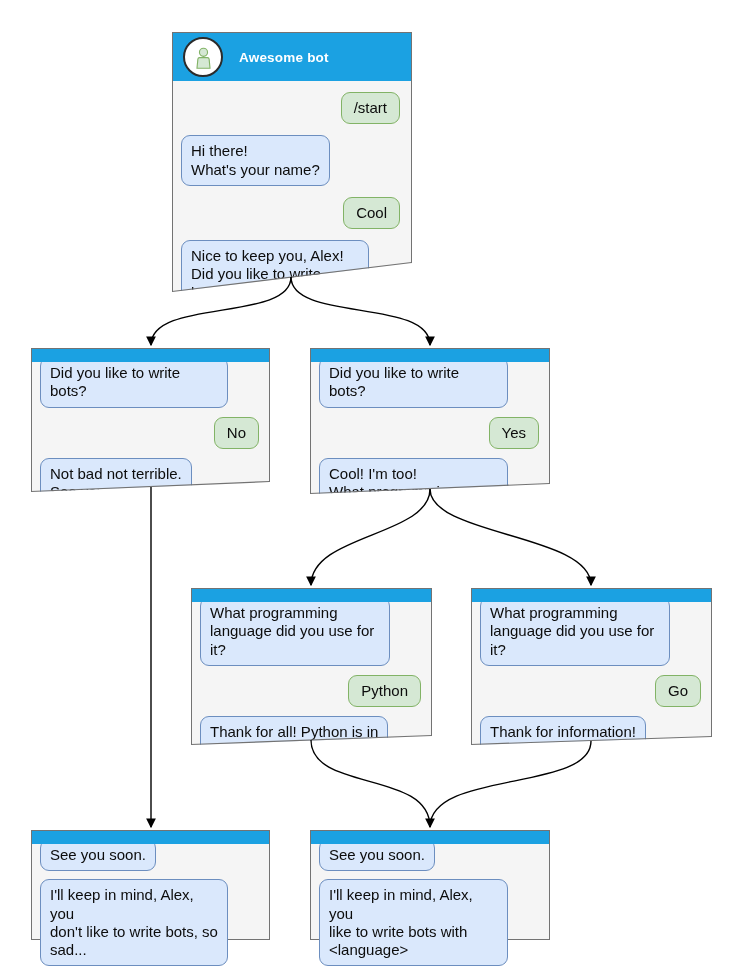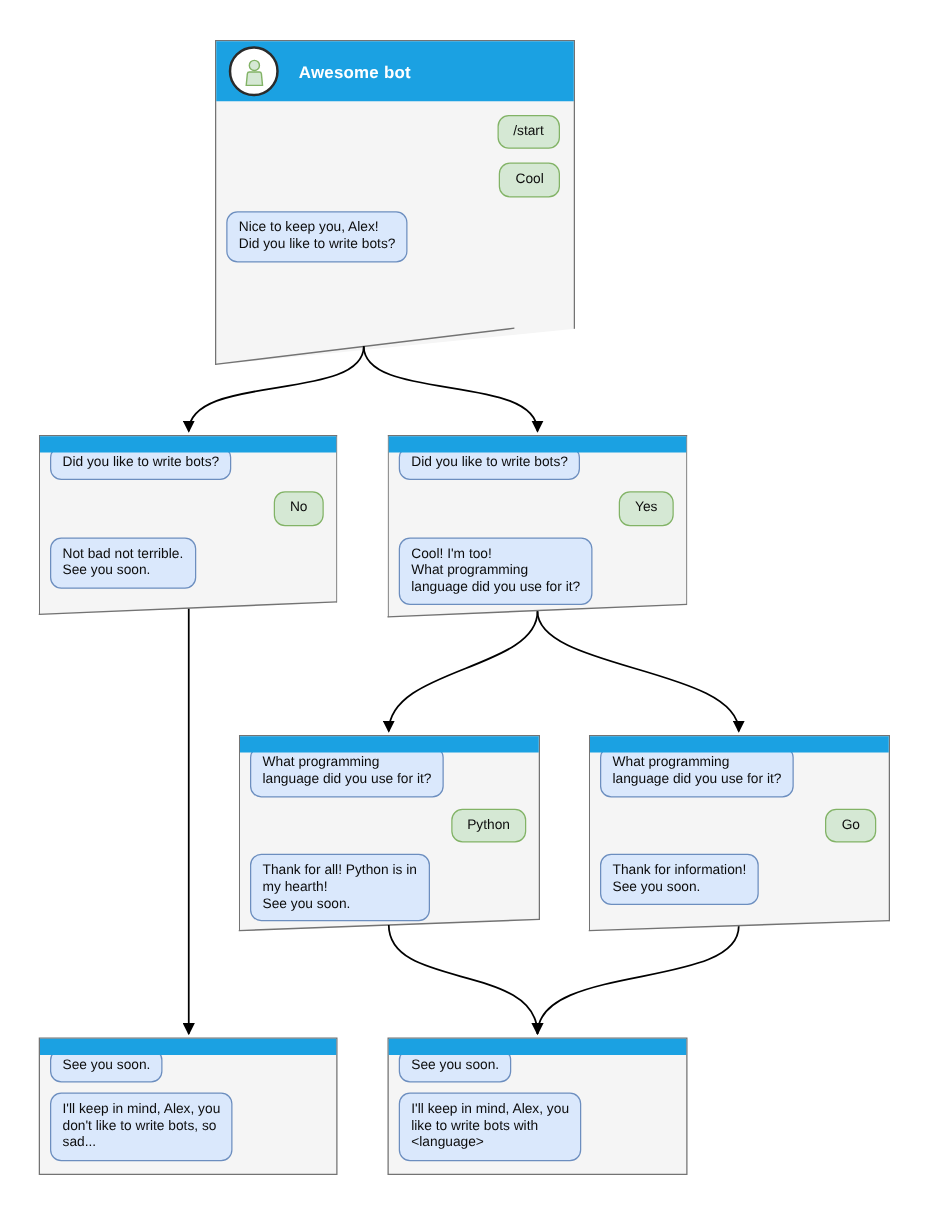--- a/index.html
+++ b/index.html
@@ -27,45 +27,47 @@
   }
   .win-title { color:var(--title-text,#ffffff); font-weight:bold; font-size:13.5px; margin-left:16px; letter-spacing:.2px; }
   .win-body {
     position:relative; z-index:1; display:flex; flex-direction:column;
   }
   .main-body   { padding:11px 11px 0 8px; gap:11px; }
   .tucked-body { padding:0 10px 0 8px; gap:9px; }
   .tucked-body .bubble:first-child { margin-top:-5px; }
   .end-body    { gap:8px; }
   .bubble {
-    white-space:pre-line; font-size:11px; line-height:1.22; color:#0c0c0c;
+    white-space:pre-line; font-size:15px; line-height:1.22; color:#0c0c0c;
     padding:6px 9px; border-radius:9px; width:max-content; max-width:86%;
     box-sizing:border-box;
   }
   .bubble.bot  { align-self:flex-start; background:var(--bot-bubble-fill,#dae8fc); border:1px solid var(--bot-bubble-border,#6c8ebf); }
   .bubble.user { align-self:flex-end;   background:var(--user-bubble-fill,#d5e8d4); border:1px solid var(--user-bubble-border,#82b366); padding:6px 12px; }
   #overlay { position:absolute; left:0; top:0; width:743px; height:971px; z-index:3; pointer-events:none; }
   #overlay path.edge { stroke:#000; stroke-width:1.4; fill:none; }
   #overlay path.slant { stroke:var(--box-border,#737373); stroke-width:1.2; fill:none; }
 </style>
 </head>
 <body>
 
-<div class="chat-window" style="left:172px; top:32px; width:288px; height:260px; clip-path:polygon(0 0,100% 0,100% 231px,0 260px);">
+<div class="chat-window" style="left:172px; top:32px; width:240px; height:260px; clip-path:polygon(0 0,100% 0,100% 231px,0 260px);">
   <div class="win-header main-header">
     <span class="avatar">
       <svg width="27" height="27" viewBox="0 0 24 24">
         <path d="M6.2 21.6 L7 13.4 Q7.15 12.1 8.45 12.1 L15.55 12.1 Q16.85 12.1 17 13.4 L17.8 21.6 Z" fill="#d5e8d4" stroke="#82b366" stroke-width="1"></path>
         <circle cx="12" cy="7.4" r="3.6" fill="#d5e8d4" stroke="#82b366" stroke-width="1"></circle>
       </svg>
     </span>
     <span class="win-title">Awesome bot</span>
   </div>
   <div class="win-body main-body">
     <div class="bubble user">/start</div>
+    <div class="bubble bot">Hi there!
+What's your name?</div>
     <div class="bubble user">Cool</div>
     <div class="bubble bot">Nice to keep you, Alex!
 Did you like to write bots?</div>
   </div>
 </div>
 
 <div class="chat-window" style="left:31px; top:348px; width:239px; height:144px; clip-path:polygon(0 0,100% 0,100% 134px,0 144px);">
   <div class="win-header bar-header"></div>
   <div class="win-body tucked-body">
     <div class="bubble bot">Did you like to write bots?</div>

